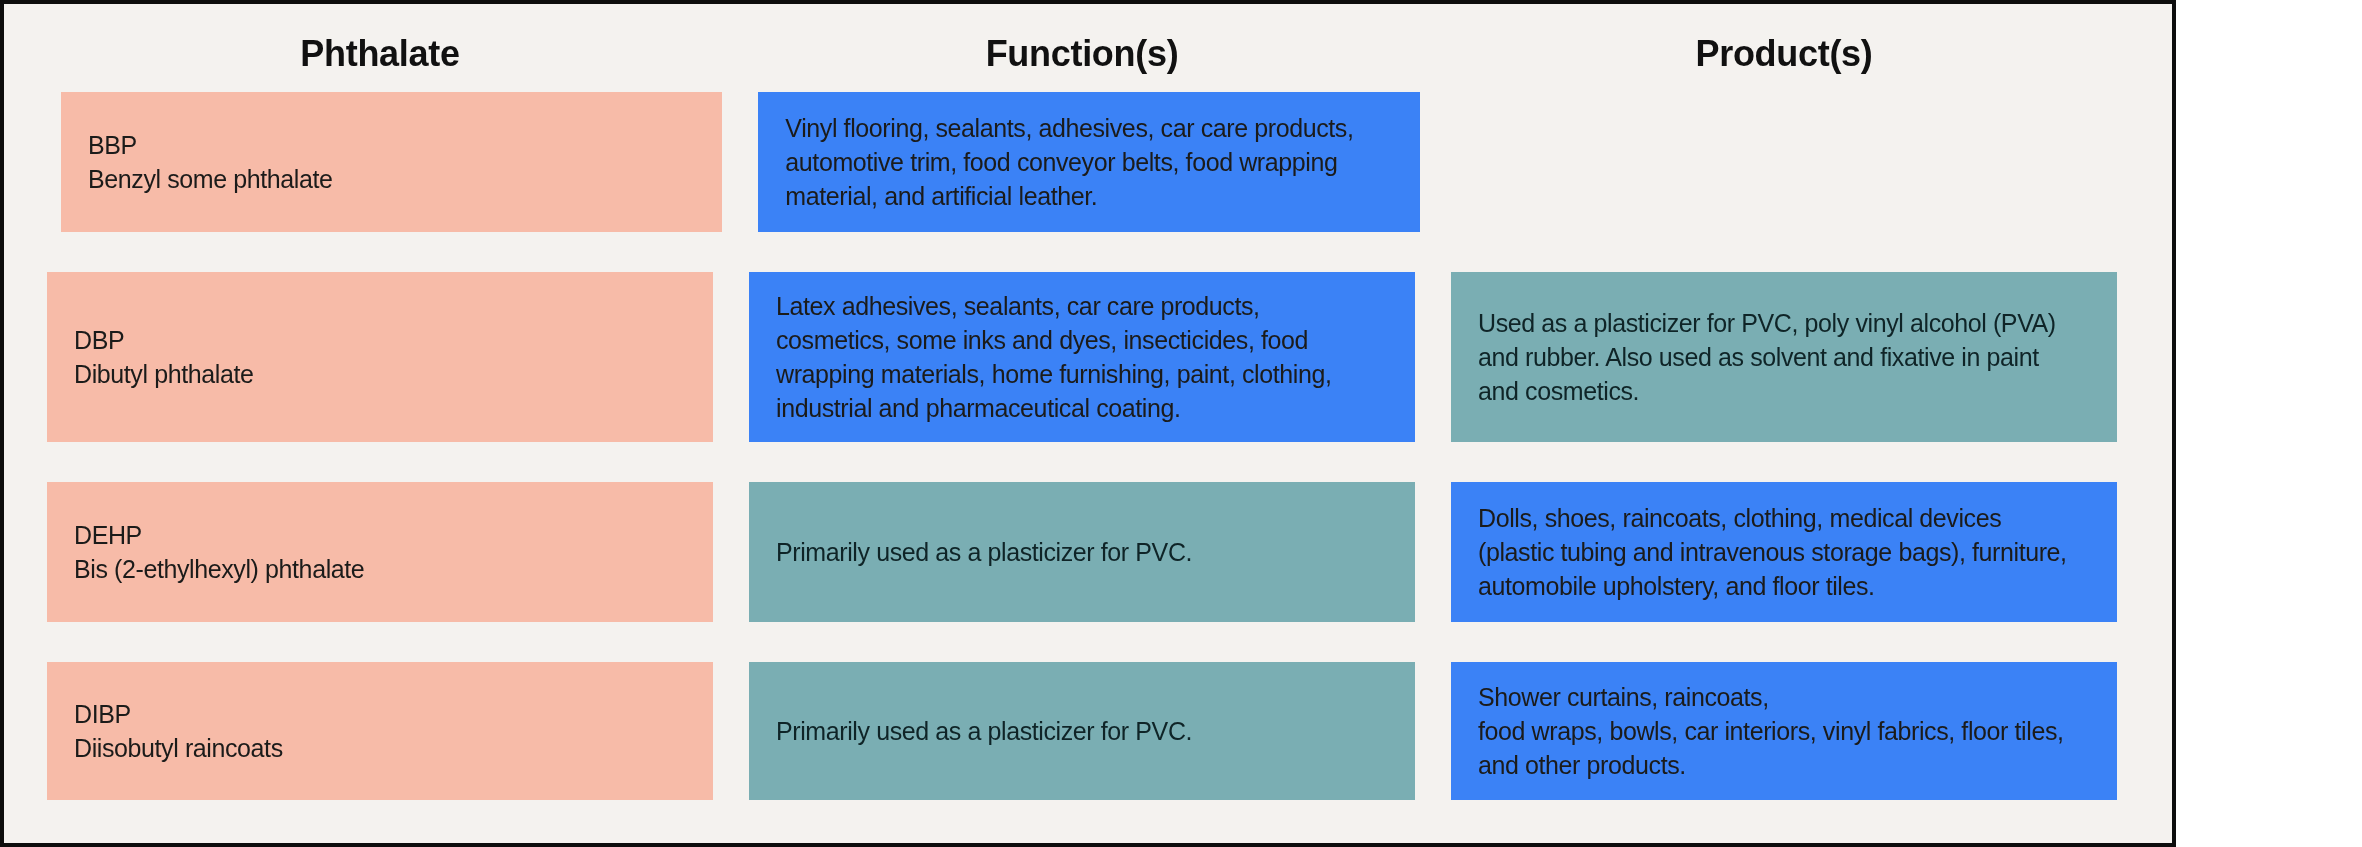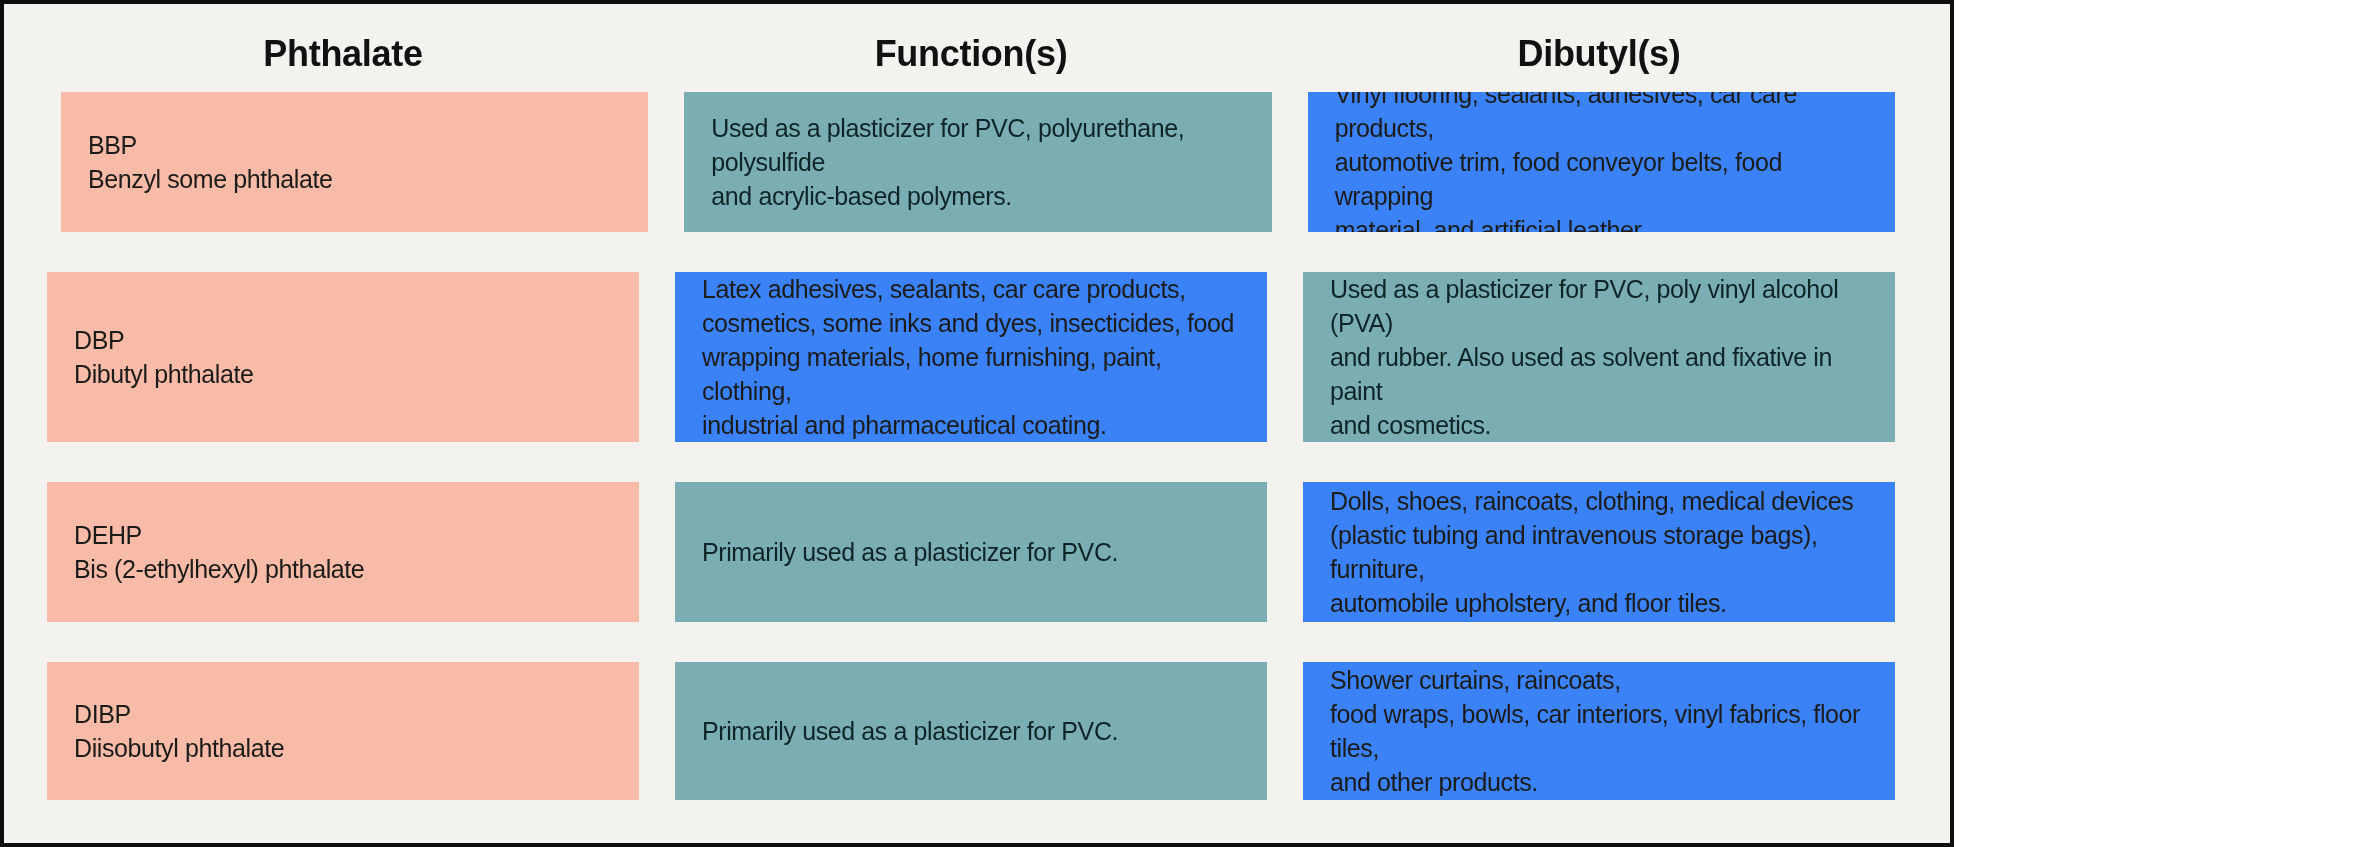--- a/index.html
+++ b/index.html
@@ -3,21 +3,21 @@
 <meta charset="utf-8">
 <style>
   html, body {
     margin: 0;
     padding: 0;
     background: #ffffff;
     font-family: "Liberation Sans", sans-serif;
   }
   .frame {
     position: relative;
-    width: 1954px;
+    width: 2176px;
     height: 847px;
     box-sizing: border-box;
     border: 4px solid #0d0d0d;
     background: #f4f2ef;
     overflow: hidden;
   }
   .table {
     box-sizing: border-box;
     width: 100%;
     height: 100%;
@@ -66,31 +66,27 @@
 </style>
 </head>
 <body>
 
 <div class="frame">
   <div class="table">
 
     <div class="row header">
       <div class="hcell">Phthalate</div>
       <div class="hcell">Function(s)</div>
-      <div class="hcell">Dibutyl(s)</div>
+      <div class="hcell">Product(s)</div>
     </div>
 
     <div class="row r1">
       <div class="cell phthalate">
         <div>BBP</div>
         <div>Benzyl some phthalate</div>
-      </div>
-      <div class="cell function">
-        <div class="multiline">Used as a plasticizer for PVC, polyurethane, polysulfide
-and acrylic-based polymers.</div>
       </div>
       <div class="cell products">
         <div class="multiline">Vinyl flooring, sealants, adhesives, car care products,
 automotive trim, food conveyor belts, food wrapping
 material, and artificial leather.</div>
       </div>
     </div>
 
     <div class="row r2">
       <div class="cell phthalate">
@@ -121,21 +117,21 @@
       <div class="cell products">
         <div class="multiline">Dolls, shoes, raincoats, clothing, medical devices
 (plastic tubing and intravenous storage bags), furniture,
 automobile upholstery, and floor tiles.</div>
       </div>
     </div>
 
     <div class="row r4">
       <div class="cell phthalate">
         <div>DIBP</div>
-        <div>Diisobutyl phthalate</div>
+        <div>Diisobutyl raincoats</div>
       </div>
       <div class="cell function">
         <div class="multiline">Primarily used as a plasticizer for PVC.</div>
       </div>
       <div class="cell products">
         <div class="multiline">Shower curtains, raincoats,
 food wraps, bowls, car interiors, vinyl fabrics, floor tiles,
 and other products.</div>
       </div>
     </div>

